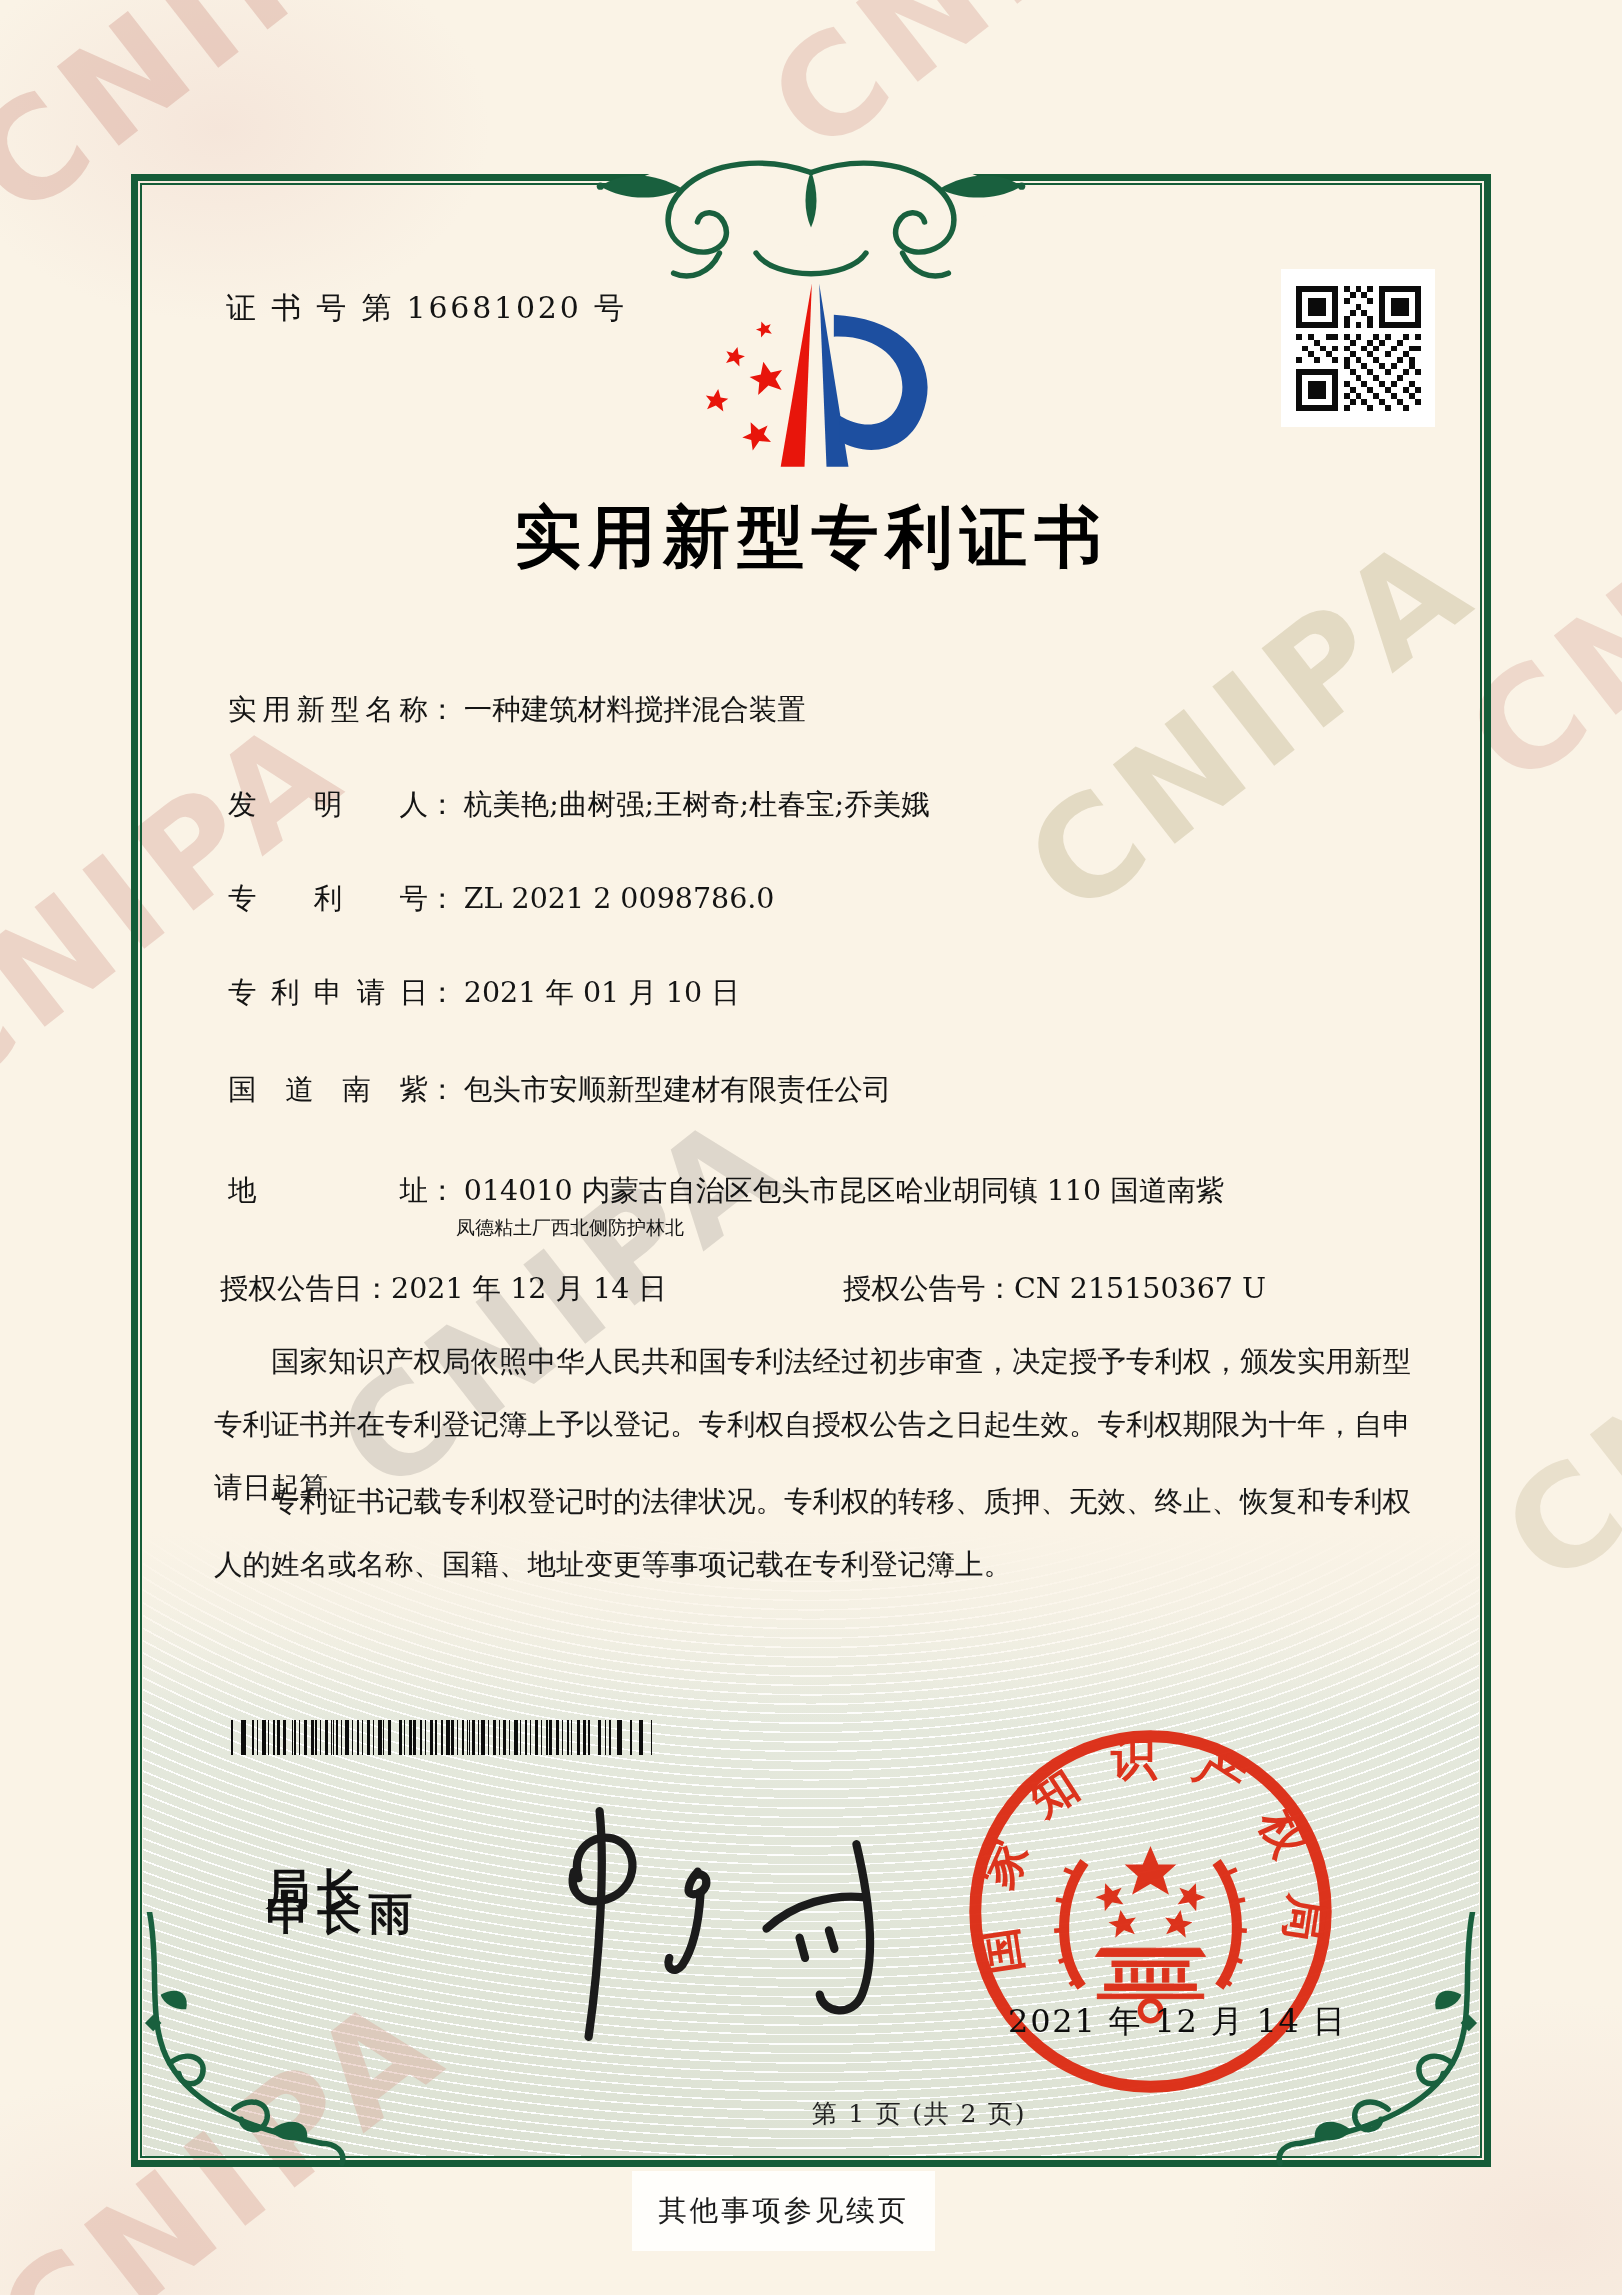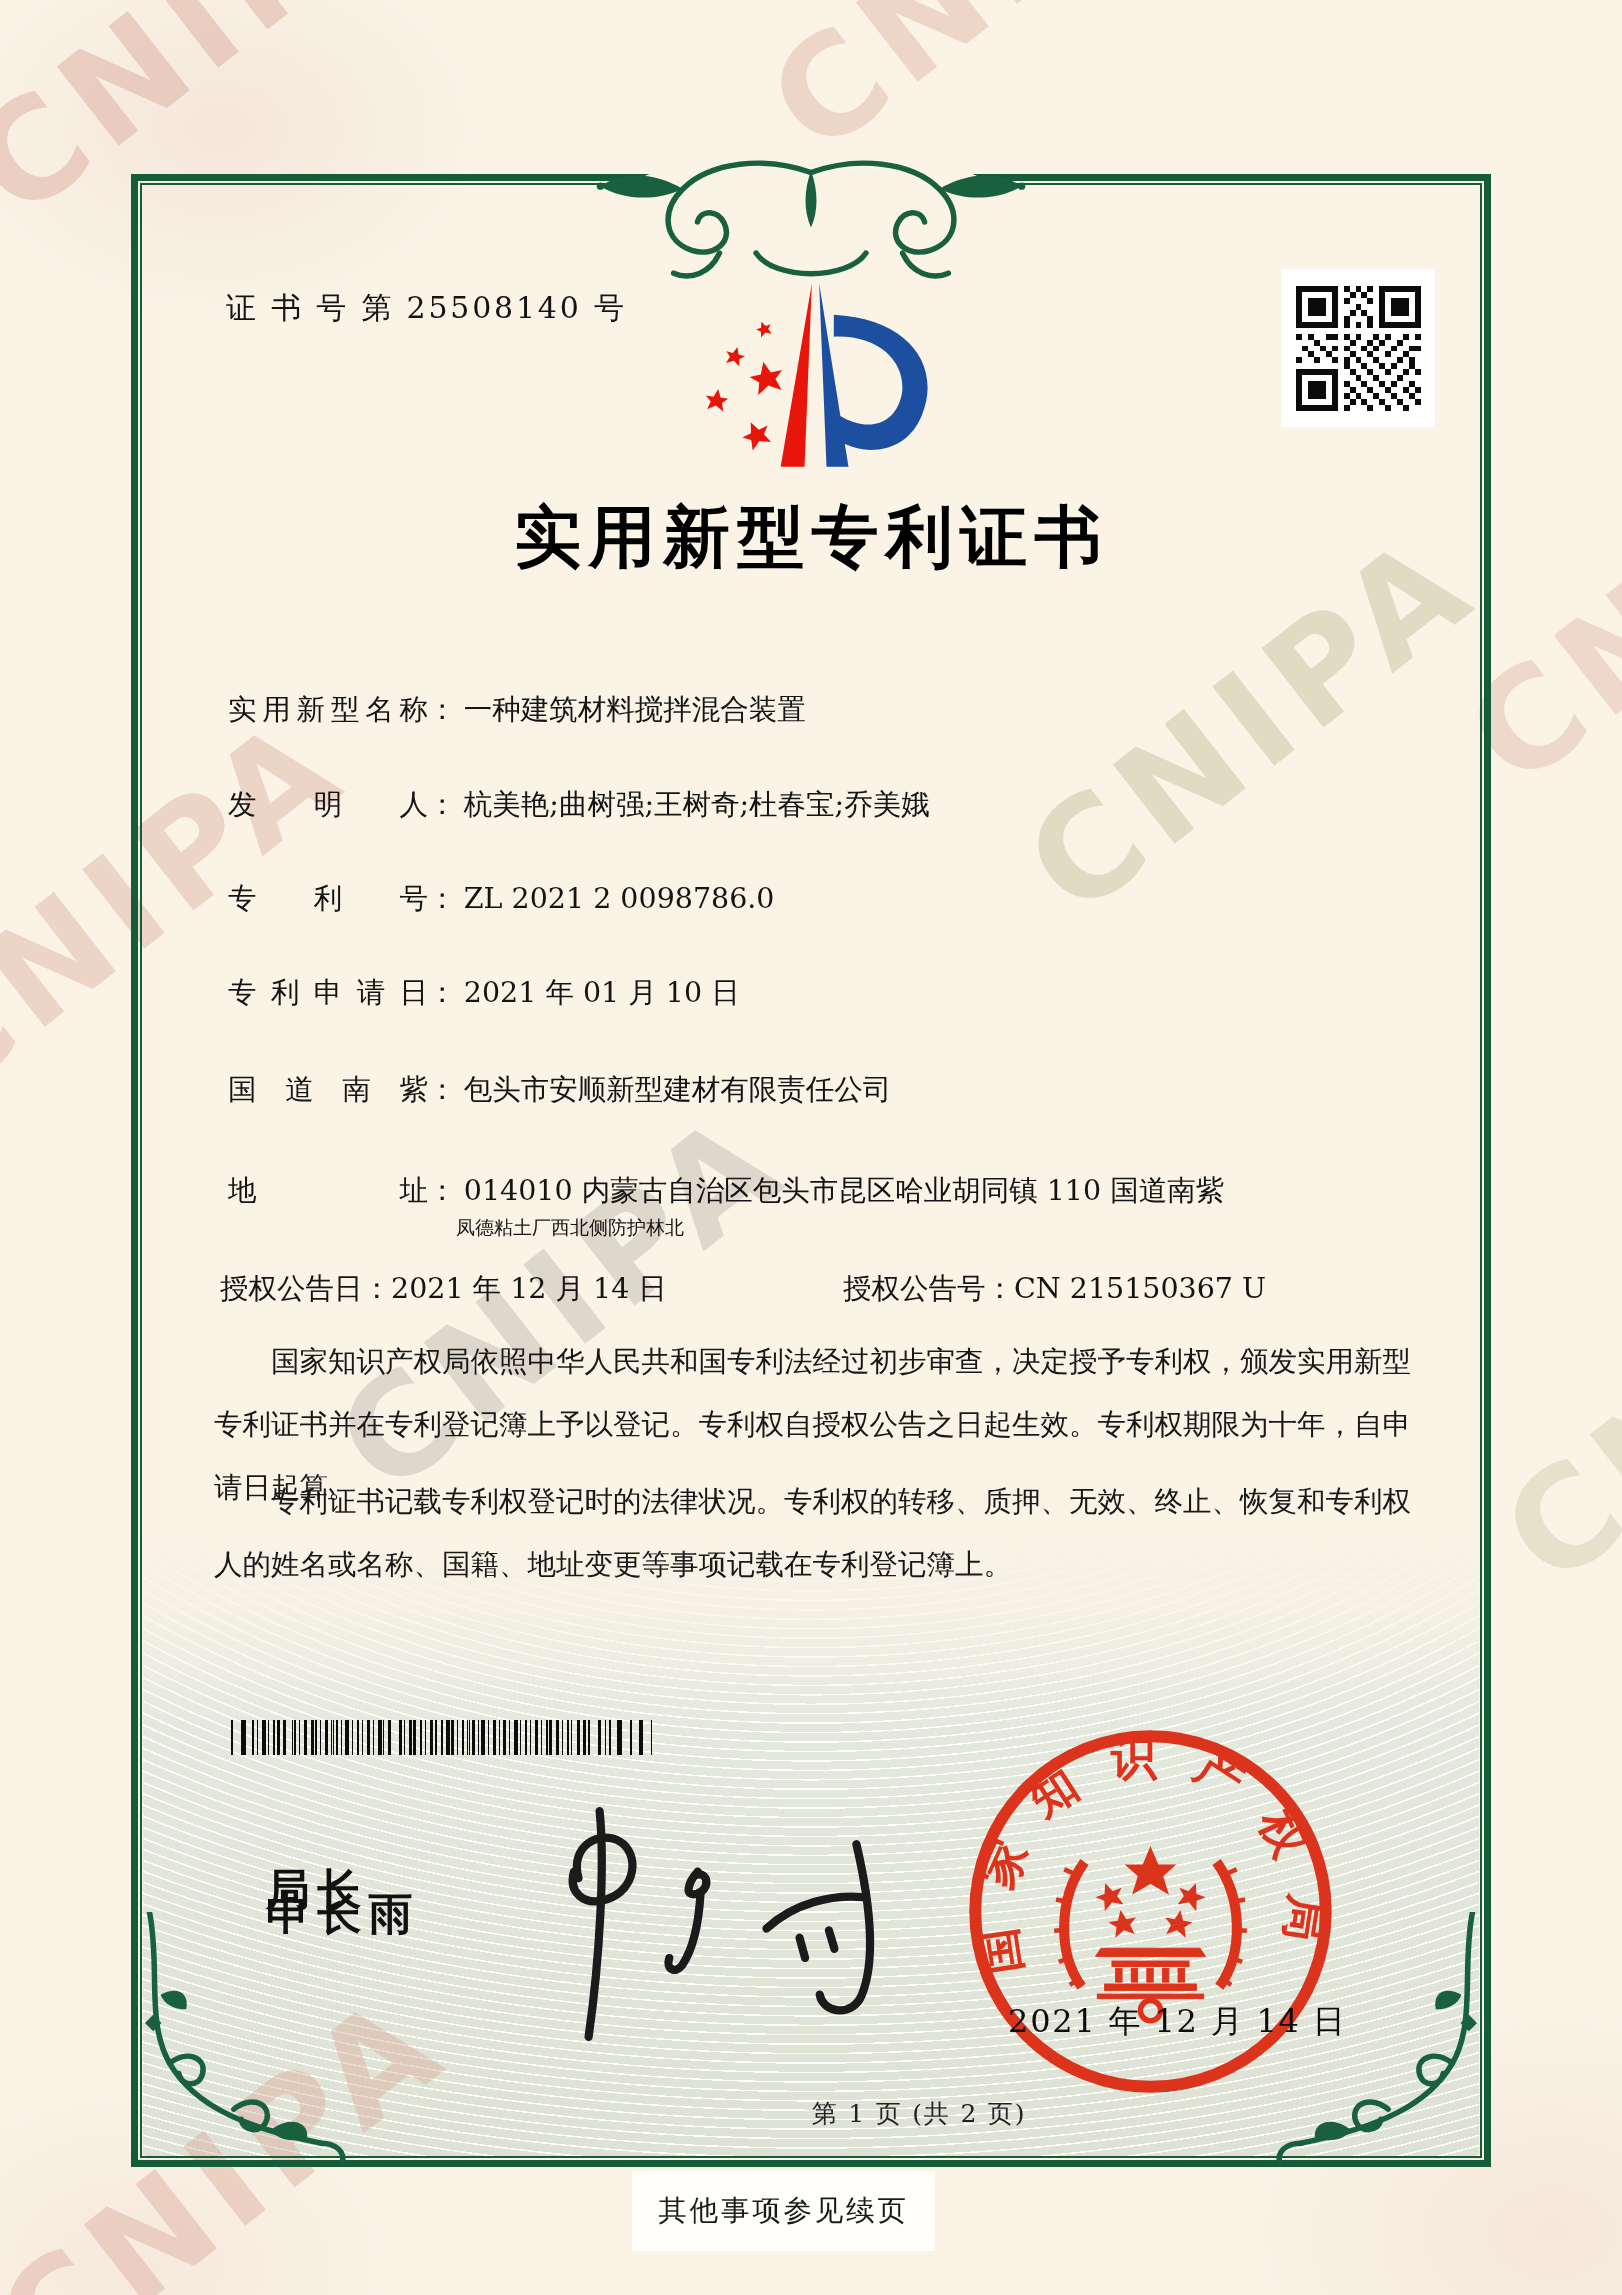--- a/index.html
+++ b/index.html
@@ -122,21 +122,21 @@
       <path d="M110,215 C128,200 150,208 146,226 C142,242 120,240 118,226"></path>
       <path d="M205,252 C222,252 232,262 228,274"></path>
     </g>
     <g fill="#19603e">
       <path d="M30,90 C48,80 62,88 58,106 C44,106 34,100 30,90 Z"></path>
       <path d="M150,238 C170,222 192,228 190,246 C172,252 158,248 150,238 Z"></path>
       <path d="M22,112 l9,9 l-9,9 l-9,-9 z"></path>
     </g>
   </svg>
 
-  <div class="certno">证 书 号 第 25508140 号</div>
+  <div class="certno">证 书 号 第 16681020 号</div>
 
   <svg class="logo" viewBox="0 0 260 215">
     <polygon points="126,6 118,206 92,206" fill="#e8150b"></polygon>
     <polygon points="134,6 166,206 142,206" fill="#1d4fa0"></polygon>
     <path d="M150,40 C232,44 268,96 246,150 C230,190 186,196 156,178 L156,150 C186,168 216,162 224,128 C230,96 204,62 150,64 Z" fill="#1d4fa0"></path>
     <g fill="#e8150b">
       <use href="#st" transform="translate(74,56) scale(0.9) rotate(-20)"></use>
       <use href="#st" transform="translate(42,86) scale(1.1) rotate(15)"></use>
       <use href="#st" transform="translate(77,110) scale(1.9) rotate(-12)"></use>
       <use href="#st" transform="translate(22,134) scale(1.3) rotate(8)"></use>

